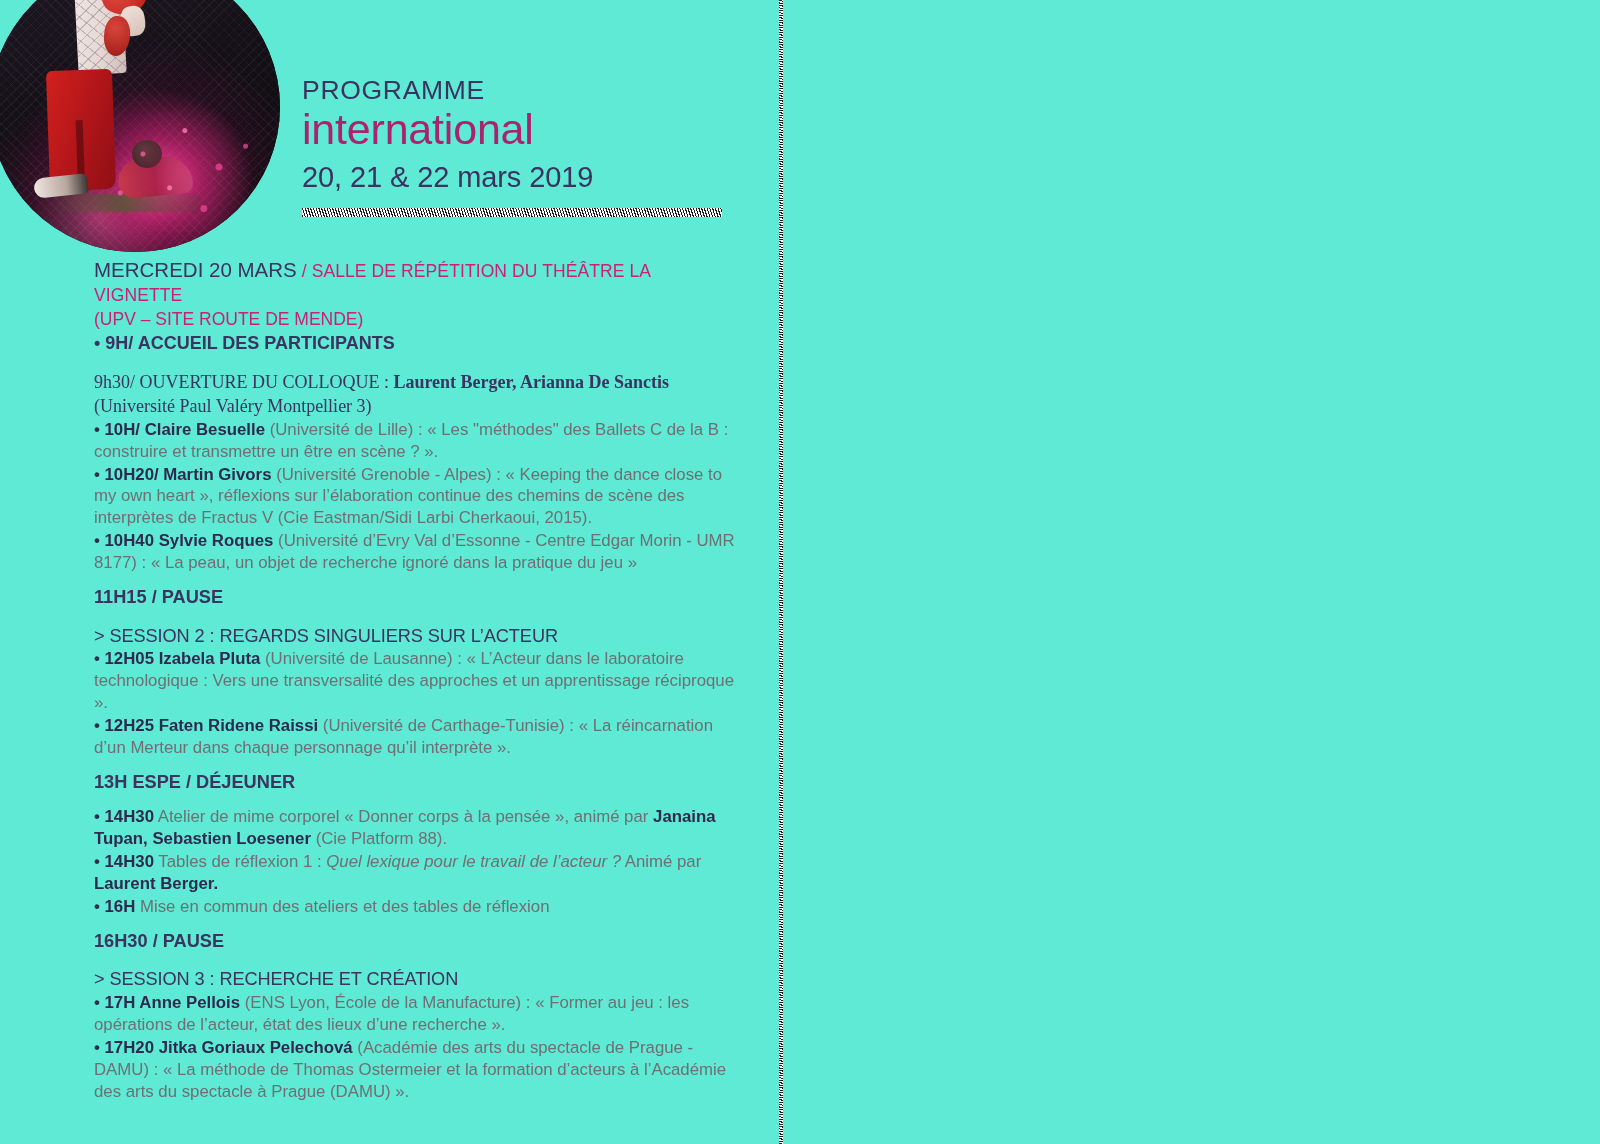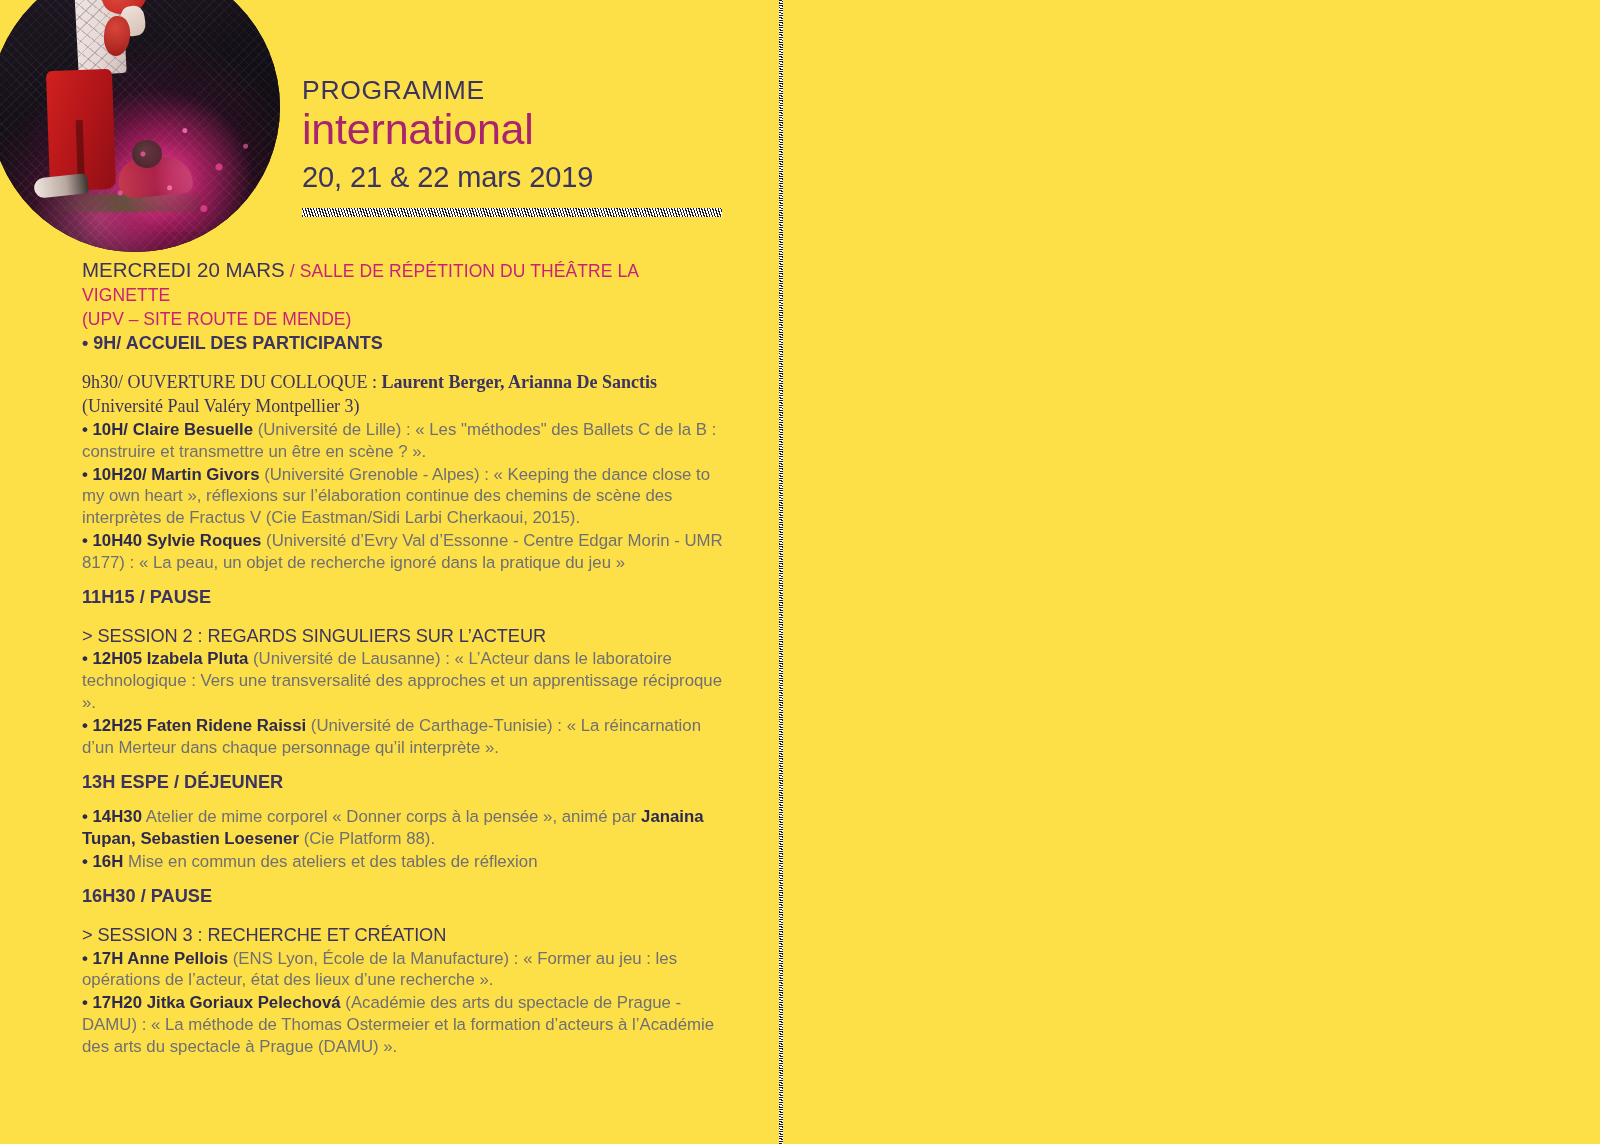--- a/index.html
+++ b/index.html
@@ -13,25 +13,25 @@
     font-family: "Liberation Sans", sans-serif;
     position: relative;
     overflow: hidden;
   }
 
   
   .page {
     position: relative;
     width: 1600px;
     height: 1144px;
-    background: #fde047;
+    background: #5eead4;
   }
   .col-left {
     position: absolute;
-    left: 4px; top: 0;
+    left: 16px; top: 0;
     width: 744px;
     height: 1144px;
   }
   .col-right {
     position: absolute;
     left: 840px; top: 0;
     width: 660px;
     height: 1144px;
   }
   .divider {
@@ -320,20 +320,21 @@
       <p class="pause">11H15 / PAUSE</p>
 
       <p class="session tightgap">&gt; SESSION 2 : REGARDS SINGULIERS SUR L’ACTEUR</p>
       <p class="entry"><span class="b">• 12H05 Izabela Pluta</span><span> (Université de Lausanne) : « L’Acteur dans le laboratoire technologique : Vers une transversalité des approches et un apprentissage réciproque ».</span></p>
       <p class="entry"><span class="b">• 12H25 Faten Ridene Raissi</span><span> (Université de Carthage-Tunisie) : « La réincarnation d’un Merteur dans chaque personnage qu’il interprète ».</span></p>
 
       <p class="pause">13H ESPE / DÉJEUNER</p>
 
       <p class="entry gap-s"><span class="b">• 14H30</span><span> Atelier de mime corporel « Donner corps à la pensée », animé par </span><span class="b">Janaina Tupan, Sebastien Loesener</span><span> (Cie Platform 88).</span></p>
 
+      <p class="entry"><span class="b">• 14H30</span><span> Tables de réflexion 1 : </span><span class="em-light">Quel lexique pour le travail de l’acteur ?</span><span> Animé par </span><span class="b">Laurent Berger</span><span class="b">.</span></p>
 
       <p class="entry"><span class="b">• 16H</span><span> Mise en commun des ateliers et des tables de réflexion</span></p>
 
       <p class="pause">16H30 / PAUSE</p>
 
       <p class="session tightgap">&gt; SESSION 3 : RECHERCHE ET CRÉATION</p>
       <p class="entry"><span class="b">• 17H Anne Pellois</span><span> (ENS Lyon, École de la Manufacture) : « Former au jeu : les opérations de l’acteur, état des lieux d’une recherche ».</span></p>
       <p class="entry"><span class="b">• 17H20 Jitka Goriaux Pelechová</span><span> (Académie des arts du spectacle de Prague - DAMU) : « La méthode de Thomas Ostermeier et la formation d’acteurs à l’Académie des arts du spectacle à Prague (DAMU) ».</span></p>
 
     </div>

